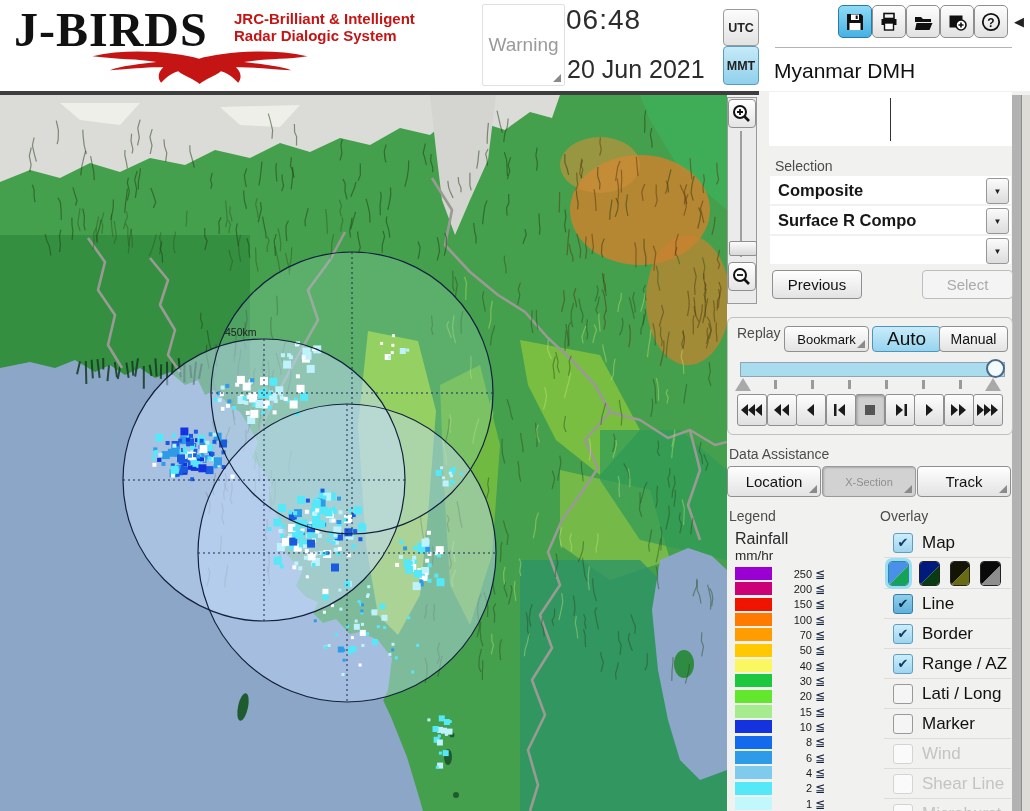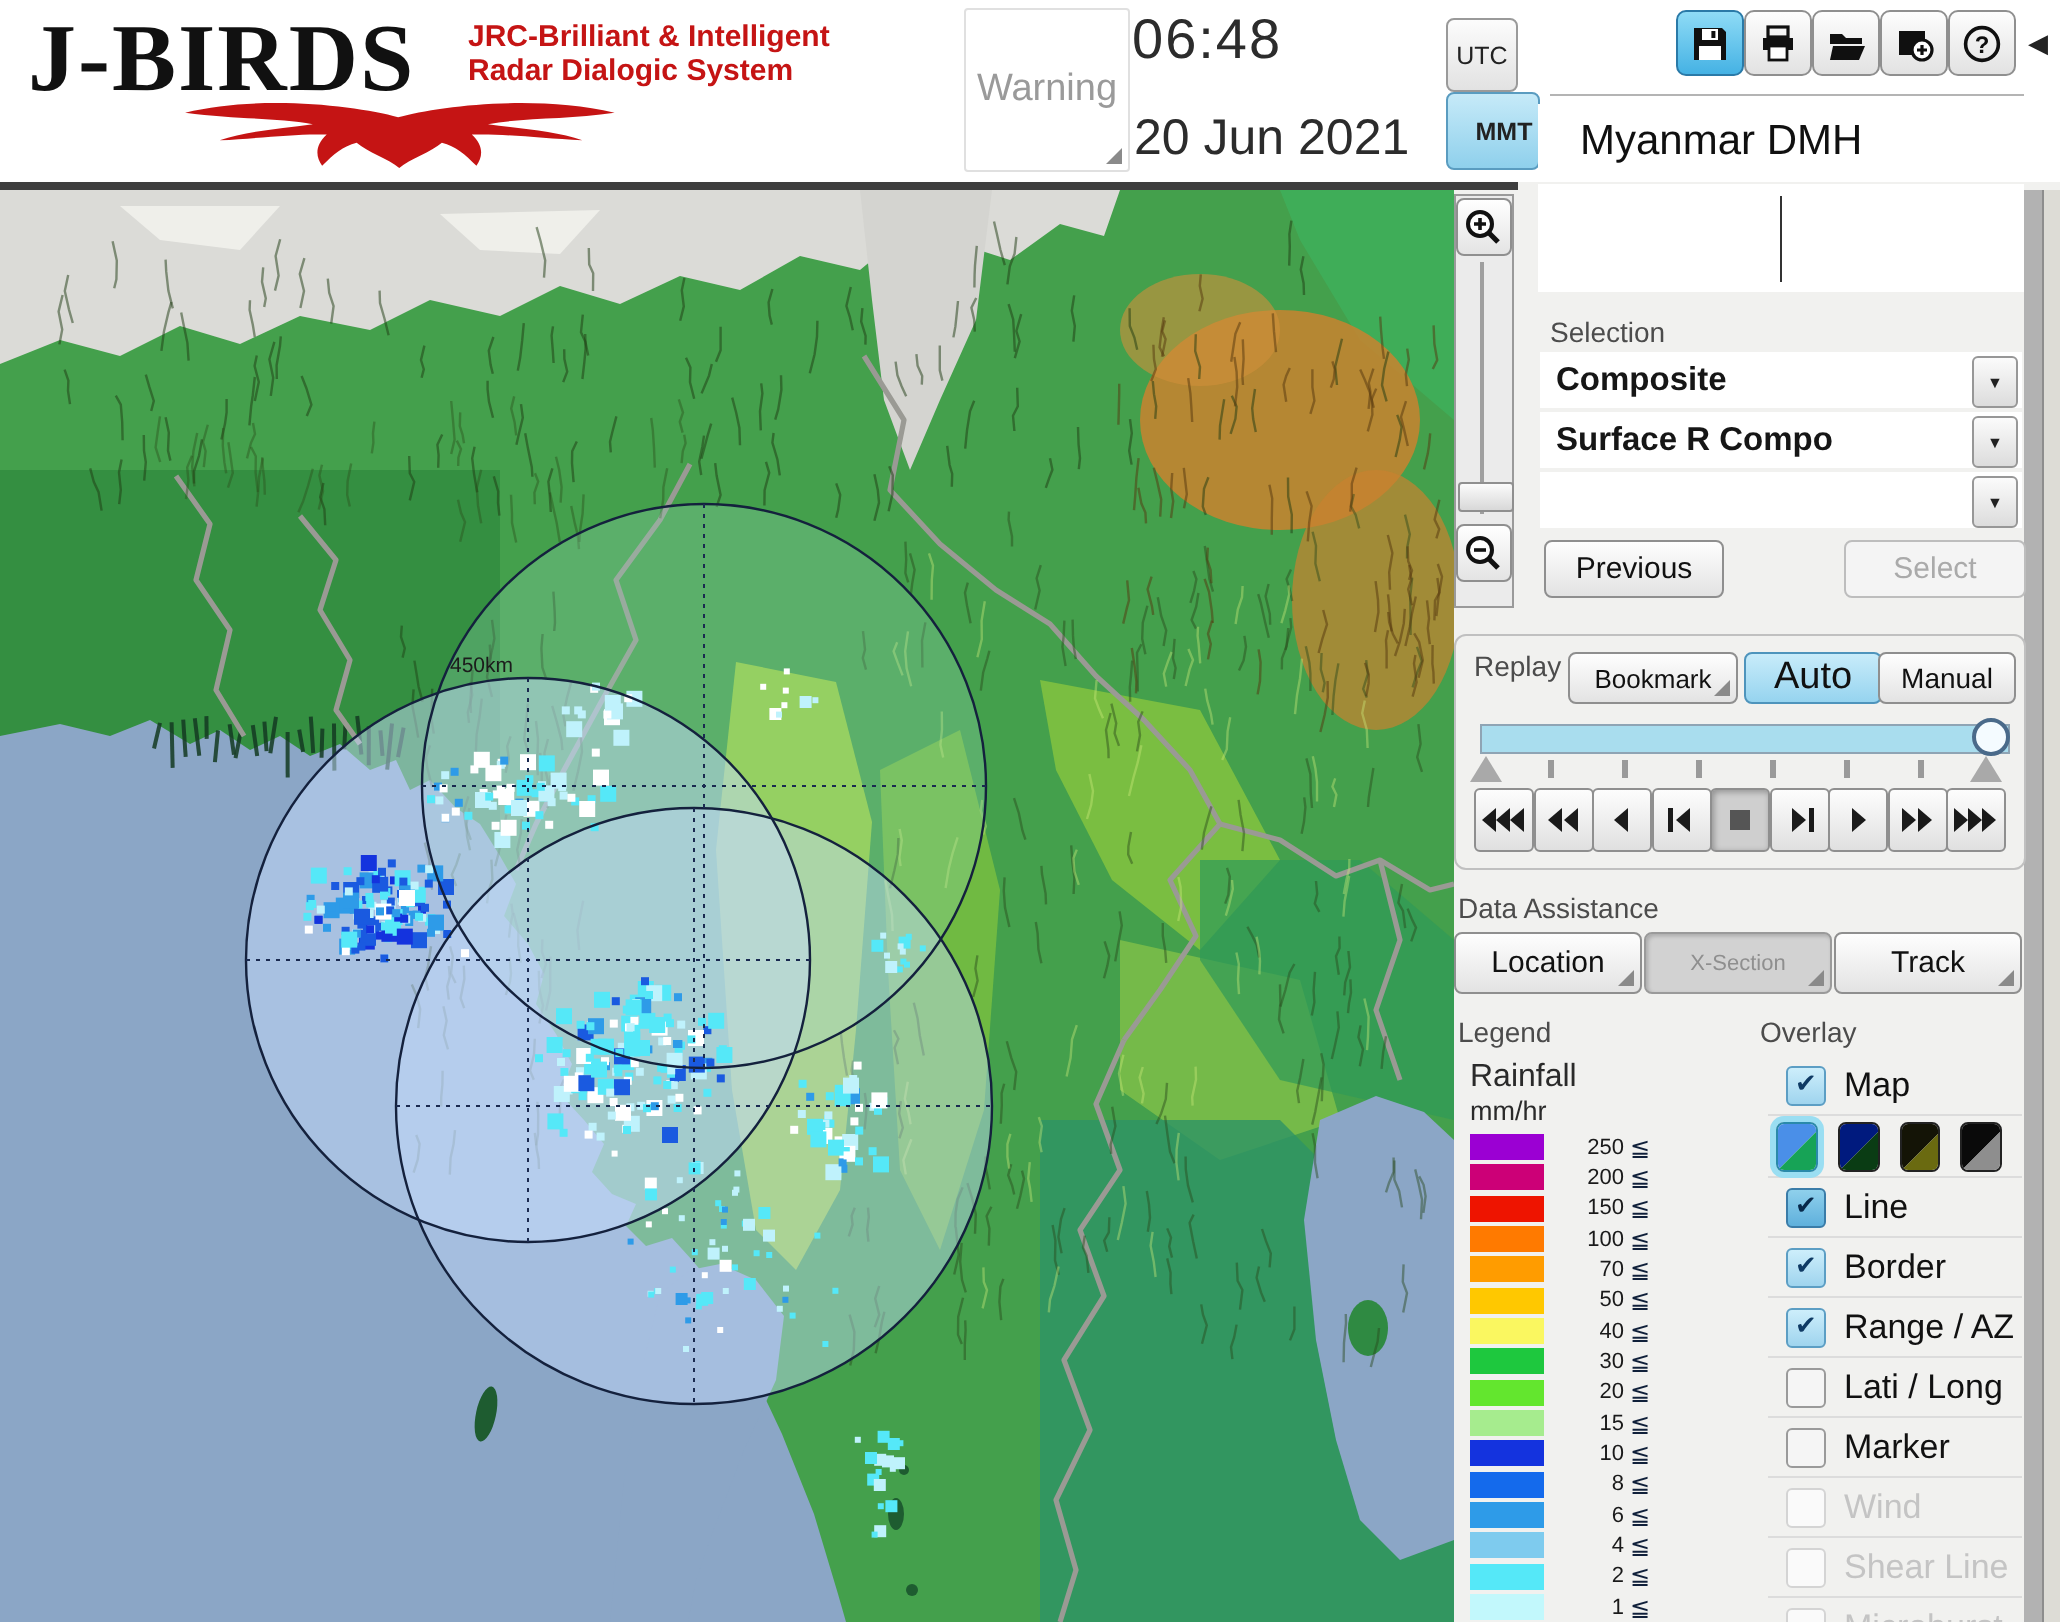--- a/index.html
+++ b/index.html
@@ -15,33 +15,33 @@
   #eagle{left:8px;top:46px;}
   #warning-btn{left:482px;top:4px;width:81px;height:80px;background:#fff;border:1px solid #e0e0e0;
                border-radius:2px;color:#9a9a9a;font-size:19px;display:flex;align-items:center;
                justify-content:center;}
   .fold::after{content:"";position:absolute;right:3px;bottom:3px;width:0;height:0;
                border-left:8px solid transparent;border-bottom:8px solid #8a8a8a;}
   #clock-time{left:566px;top:4px;font-size:28px;color:#2c2c2c;letter-spacing:1px;}
   #clock-date{left:567px;top:55px;font-size:25px;color:#2c2c2c;}
   .tzbtn{left:723px;width:34px;border-radius:4px;font-size:12.5px;display:flex;align-items:center;
          justify-content:center;color:#222;}
-  #tz-utc{top:9px;height:35px;background:linear-gradient(#fcfcfc,#e2e2e2);border:1px solid #9a9a9a;}
-  #tz-mmt{top:46px;height:37px;background:linear-gradient(#c6eaf8,#8fd0ec);border:1px solid #5a9cc0;font-weight:bold;padding-left:11px;}
+  #tz-utc{top:9px;height:35px;background:linear-gradient(#fcfcfc,#e2e2e2);border:1px solid #9a9a9a;font-weight:bold;}
+  #tz-mmt{top:46px;height:37px;background:linear-gradient(#c6eaf8,#8fd0ec);border:1px solid #5a9cc0;font-weight:bold;}
   .toolbtn{top:5px;width:32px;height:31px;border-radius:5px;background:linear-gradient(#fdfdfd,#e2e2e2);
            border:1px solid #8f8f8f;display:flex;align-items:center;justify-content:center;}
   .toolbtn.active{background:linear-gradient(#8edbf6,#45b2e4);border:1px solid #2a7aa8;}
   #collapse-arrow{left:1014px;top:14px;font-size:13px;color:#222;}
   #panel-sep{left:775px;top:47px;width:237px;height:1px;background:#b4b4b4;}
   
   #right-strip{left:1012px;top:95px;width:18px;height:716px;
                background:linear-gradient(90deg,#b2b2b2 0 9px,#8d8d8d 9px 10px,#dddcd6 10px);}
   .whitebox{background:#fff;}
   #station-box{left:769px;top:52px;width:243px;height:37px;display:flex;align-items:center;}
-  #station-name{margin-left:21px;font-size:21px;color:#101010;text-align:center;}
+  #station-name{margin-left:5px;font-size:21px;color:#101010;text-align:center;}
   #station-input{left:769px;top:92px;width:243px;height:54px;}
   #text-cursor{left:890px;top:98px;width:1px;height:43px;background:#333;}
   .sec-label{font-size:14px;color:#4c4c4c;}
   .drop{left:770px;width:241px;height:28px;background:#fff;display:flex;align-items:center;}
   .drop .val{margin-left:8px;font-size:16.5px;font-weight:600;color:#161616;}
   .droparrow{position:absolute;right:2px;top:2px;width:21px;height:24px;border:1px solid #979797;
              border-radius:3px;background:linear-gradient(#fbfbfb,#dcdcdc);display:flex;
              align-items:center;justify-content:center;font-size:8px;color:#222;}
   .btn{border:1px solid #8f8f8f;border-radius:4px;background:linear-gradient(#fefefe,#e3e3e3);
        color:#111;display:flex;align-items:center;justify-content:center;position:absolute;}

